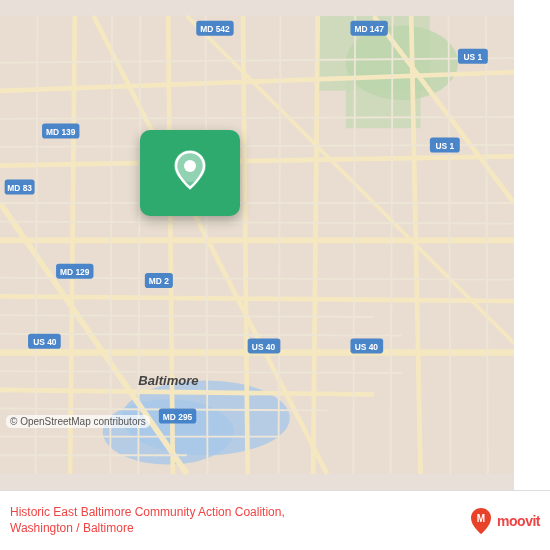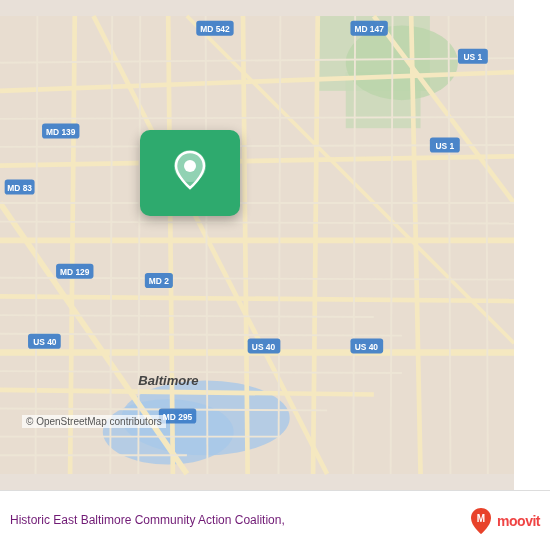--- a/index.html
+++ b/index.html
@@ -73,24 +73,24 @@
       align-items: center;
       padding: 0 10px;
       gap: 10px;
     }
 
     #attribution {
       font-size: 10px;
       color: #555;
       position: absolute;
       bottom: 62px;
-      left: 22px;
+      left: 6px;
       background: rgba(255,255,255,0.7);
       padding: 1px 4px;
-      border-radius: 0;
+      border-radius: 5px;
     }
 
     #place-info {
       display: flex;
       align-items: center;
       gap: 8px;
       flex: 1;
     }
 
     #moovit-logo {
@@ -108,21 +108,21 @@
 
     #moovit-text {
       font-size: 14px;
       font-weight: bold;
       color: #ef4444;
       letter-spacing: -0.5px;
     }
 
     #place-name {
       font-size: 12px;
-      color: #701a75;
+      color: #ef4444;
       line-height: 1.3;
     }
   </style>
 </head>
 <body>
 
 <div id="map-container">
   
   <svg id="map-svg" viewBox="0 0 550 490" xmlns="http://www.w3.org/2000/svg">
 
@@ -234,20 +234,21 @@
         <circle cx="22" cy="18" r="6" fill="white"></circle>
       </svg>
     </div>
   </div>
 </div>
 
 <div id="bottom-bar">
   <div id="place-info">
     <span id="place-name">
       <span>Historic East Baltimore Community Action Coalition,</span><br>
+      <span>Washington / Baltimore</span>
     </span>
   </div>
   <div id="moovit-logo">
 
     <svg id="moovit-marker" viewBox="0 0 24 28" xmlns="http://www.w3.org/2000/svg">
       <path d="M12 1 C6 1 2 5.5 2 11 C2 19 12 27 12 27 C12 27 22 19 22 11 C22 5.5 18 1 12 1 Z" fill="#e8422a"></path>
       <text x="12" y="15" text-anchor="middle" fill="white" font-size="10" font-weight="bold">M</text>
     </svg>
     <span id="moovit-text">moovit</span>
   </div>

